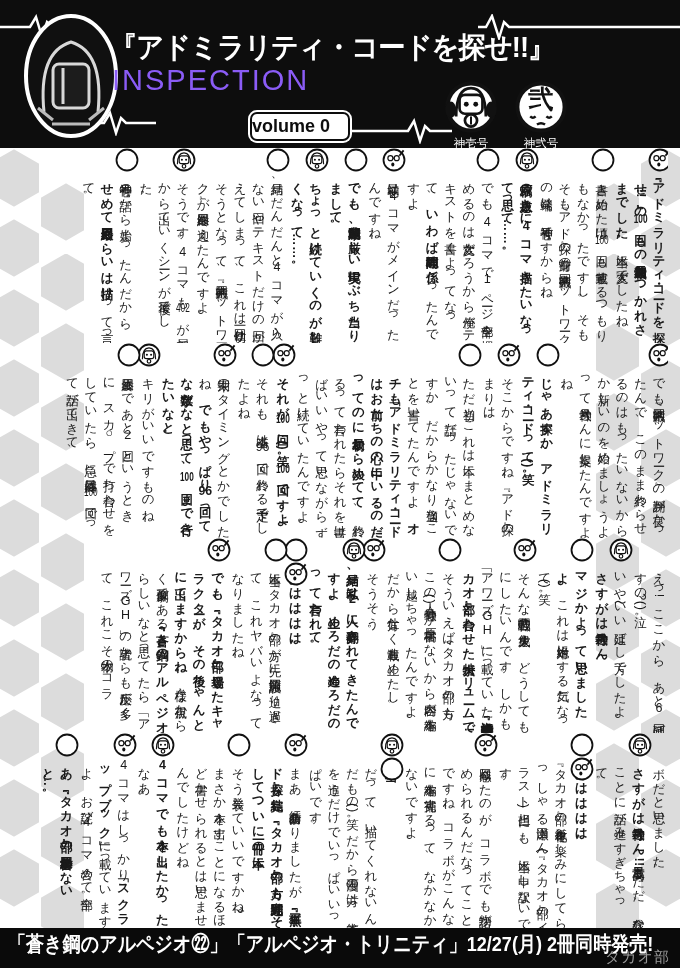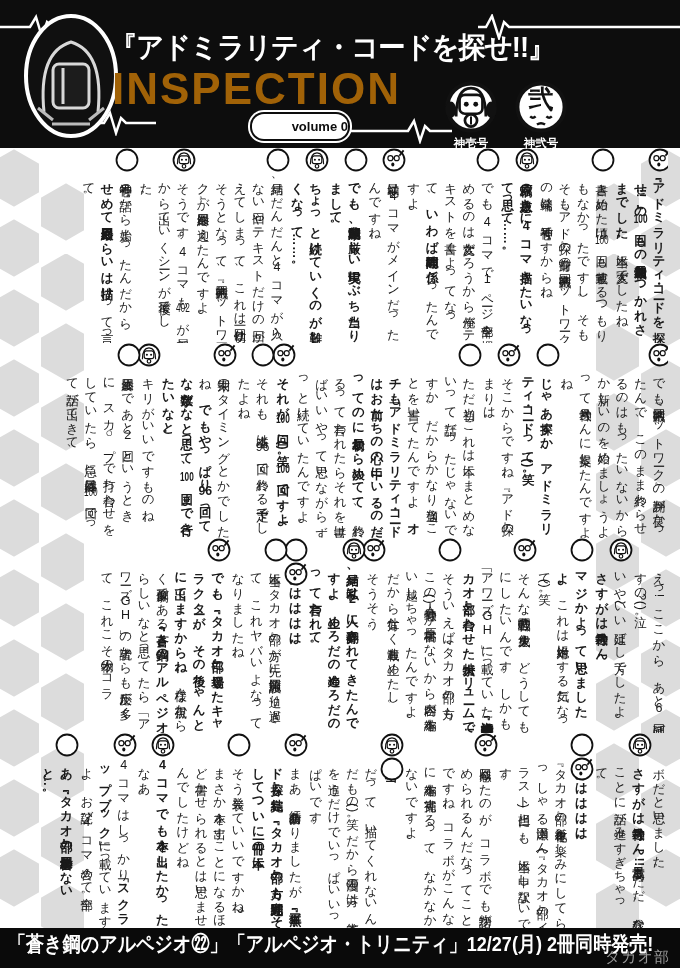--- a/index.html
+++ b/index.html
@@ -4,28 +4,28 @@
 <style>
   html,body{margin:0;padding:0;background:#888;}
   .page{position:relative;width:680px;height:976px;margin:0 auto;background:#ffffff;overflow:hidden;
         font-family:"Liberation Sans",sans-serif;color:#1a1a1a;}
   
   .header{position:absolute;left:0;top:0;width:680px;height:148px;background:#0d0d0d;z-index:3;padding-left:29px;}
   .ekg{position:absolute;}
   .portrait{position:absolute;left:22px;top:12px;width:98px;height:128px;}
   .title{position:absolute;left:110px;top:28px;width:470px;font-size:29px;font-weight:700;color:#fff;
          white-space:nowrap;letter-spacing:-1px;transform:scaleX(.94);transform-origin:left;}
-  .subtitle{position:absolute;left:112px;top:64px;font-size:44px;font-weight:700;color:#a16207;letter-spacing:2px;}
-  .volpill{position:absolute;left:252px;top:114px;width:96px;height:25px;background:#fff;border-radius:12px;
-           color:#0d0d0d;font-size:13px;font-weight:700;text-align:right;line-height:25px;
+  .subtitle{position:absolute;left:112px;top:64px;font-size:29px;font-weight:400;color:#8b5cf6;letter-spacing:2px;}
+  .volpill{position:absolute;left:252px;top:114px;width:96px;height:25px;background:#fff;border-radius:5px;
+           color:#0d0d0d;font-size:18px;font-weight:700;text-align:left;line-height:25px;
            box-shadow:0 0 0 2px #0d0d0d,0 0 0 4px #fff;}
   .members{position:absolute;left:444px;top:80px;display:flex;gap:16px;}
   .member{width:54px;text-align:center;}
   .member .micon{display:block;width:54px;height:54px;}
-  .member .mlabel{display:block;margin-top:2px;font-size:11.5px;font-weight:700;color:#fff;white-space:nowrap;}
+  .member .mlabel{display:block;margin-top:2px;font-size:11.5px;font-weight:400;color:#fff;white-space:nowrap;}
   
   .hexes{position:absolute;top:148px;height:780px;z-index:0;}
   .hexes.left{left:0;width:84px;}
   .hexes.right{right:0;width:84px;}
   
   .bands{position:absolute;left:0;top:148px;width:680px;height:780px;z-index:1;}
   .band{position:relative;width:656px;height:195px;margin:0 12px;
         writing-mode:vertical-rl;-webkit-writing-mode:vertical-rl;overflow:hidden;}
   .turn{position:relative;display:block;padding-top:26px;margin-left:2px;height:169px;}
   .turn .vtext{font-size:12.5px;line-height:17.4px;letter-spacing:.4px;}

